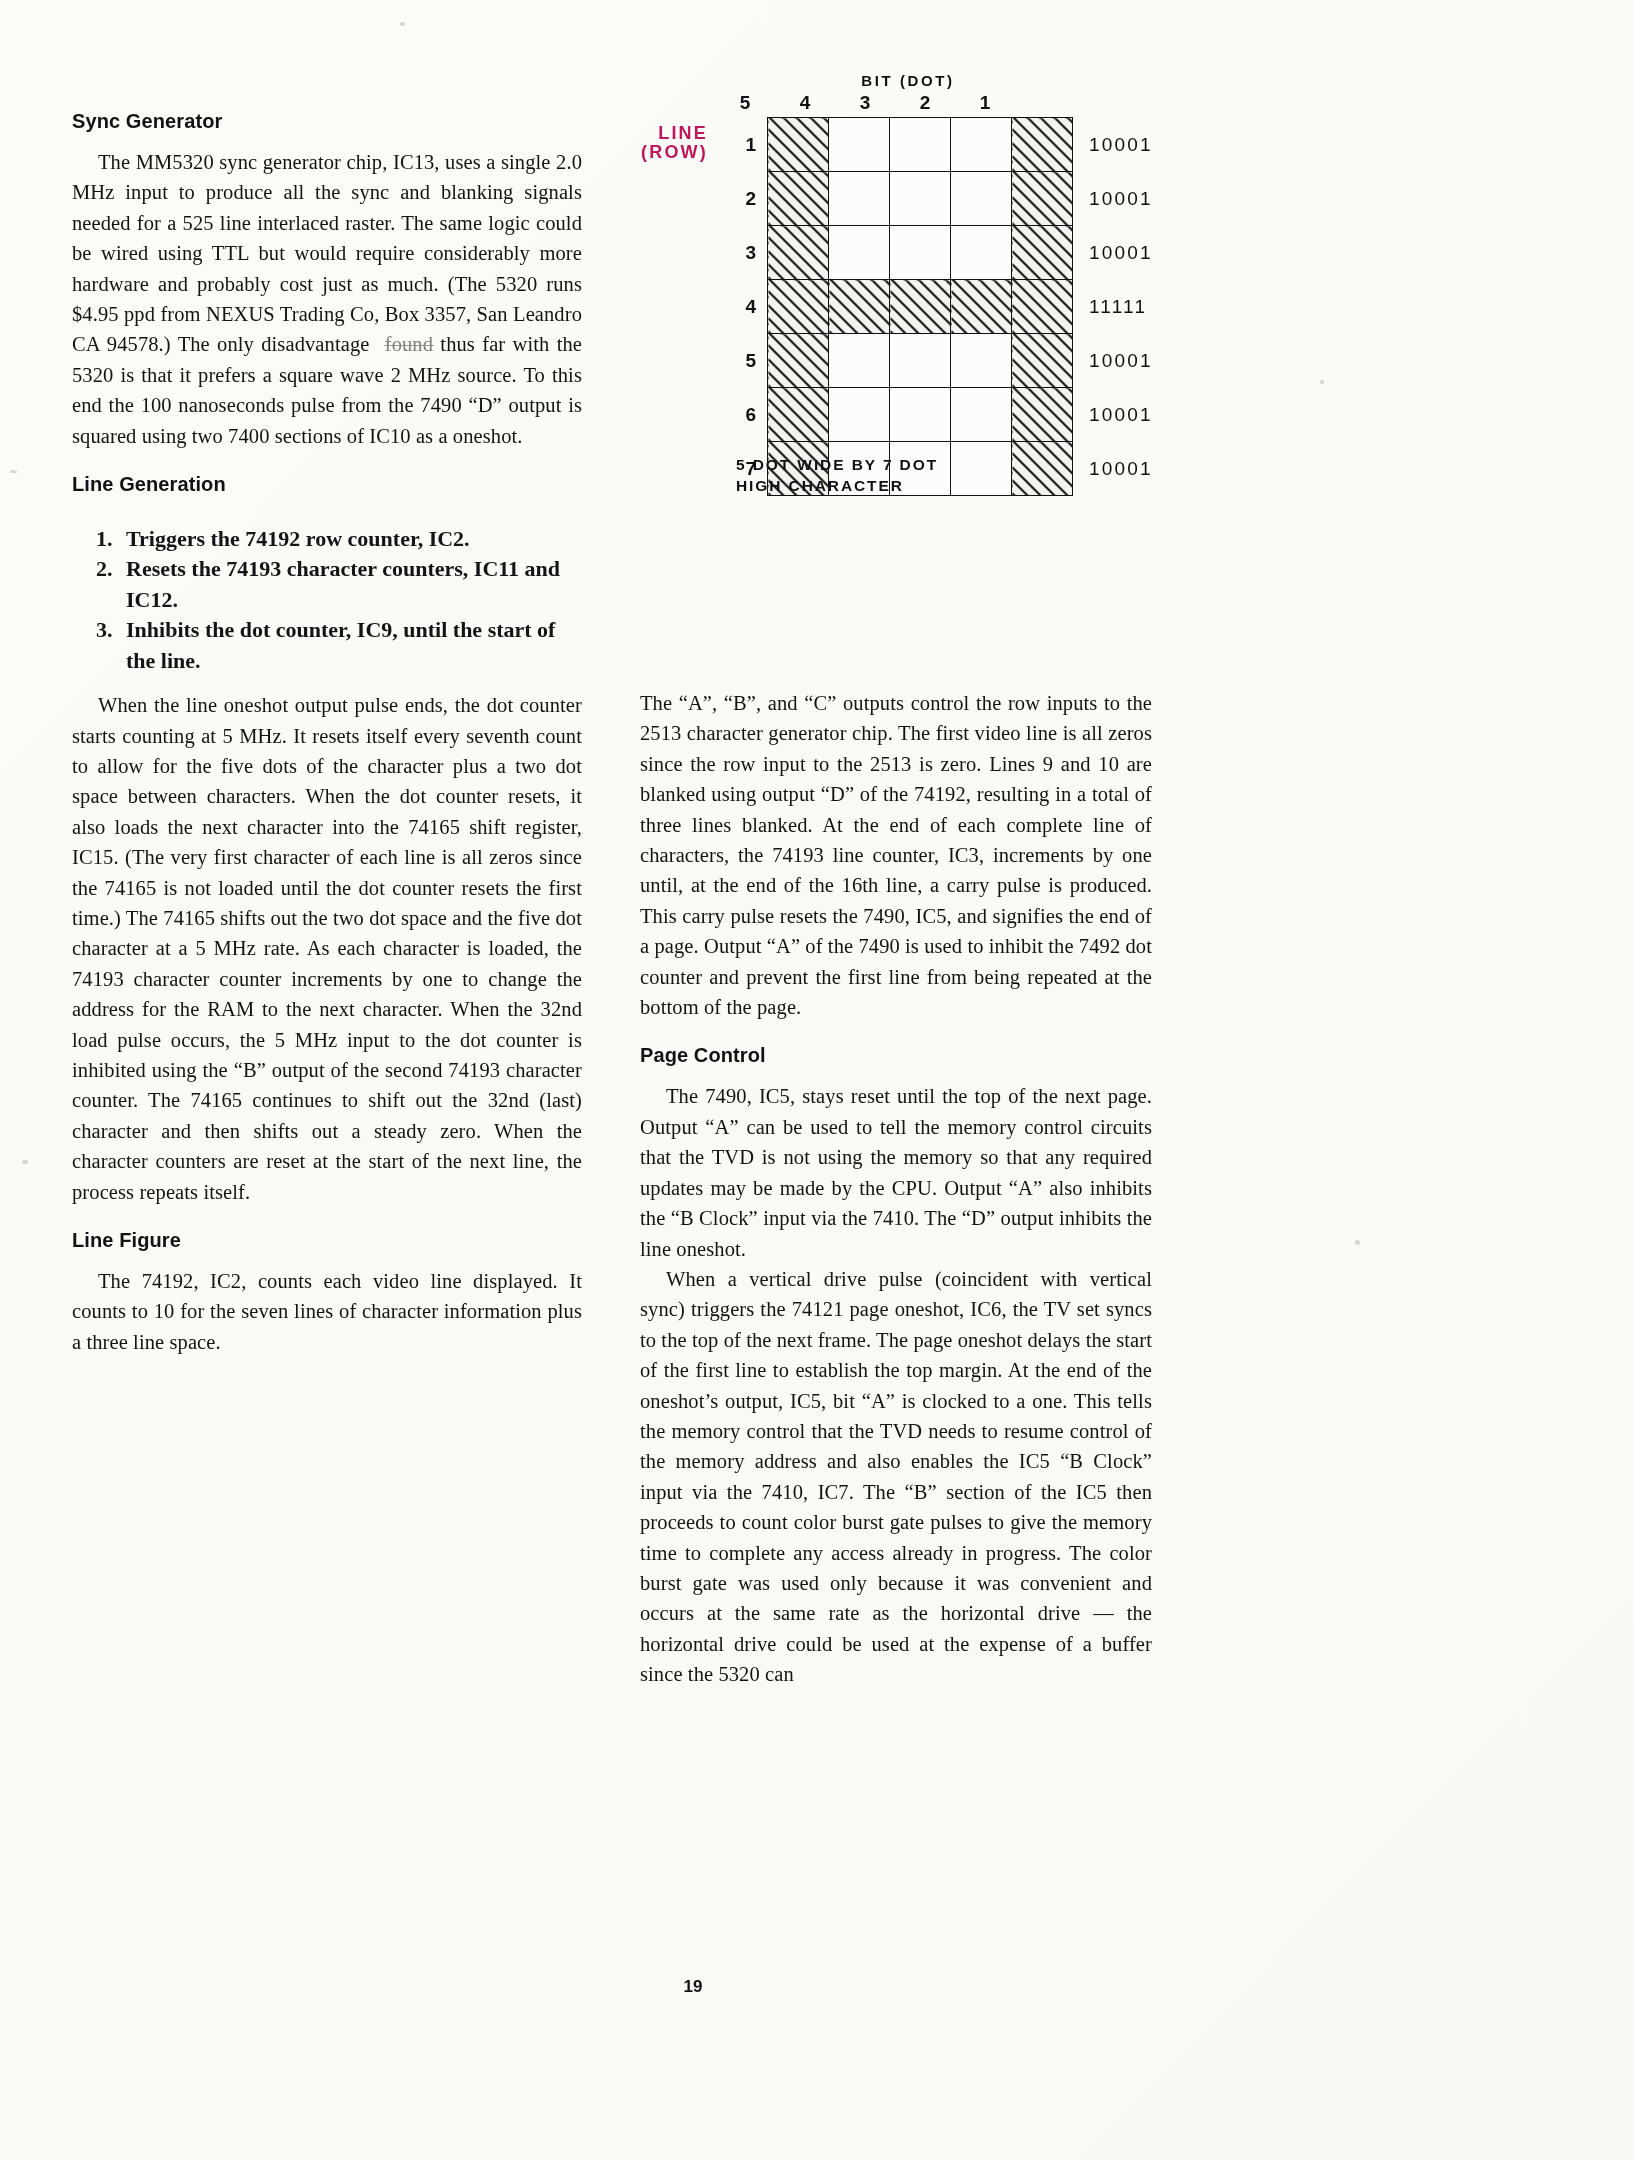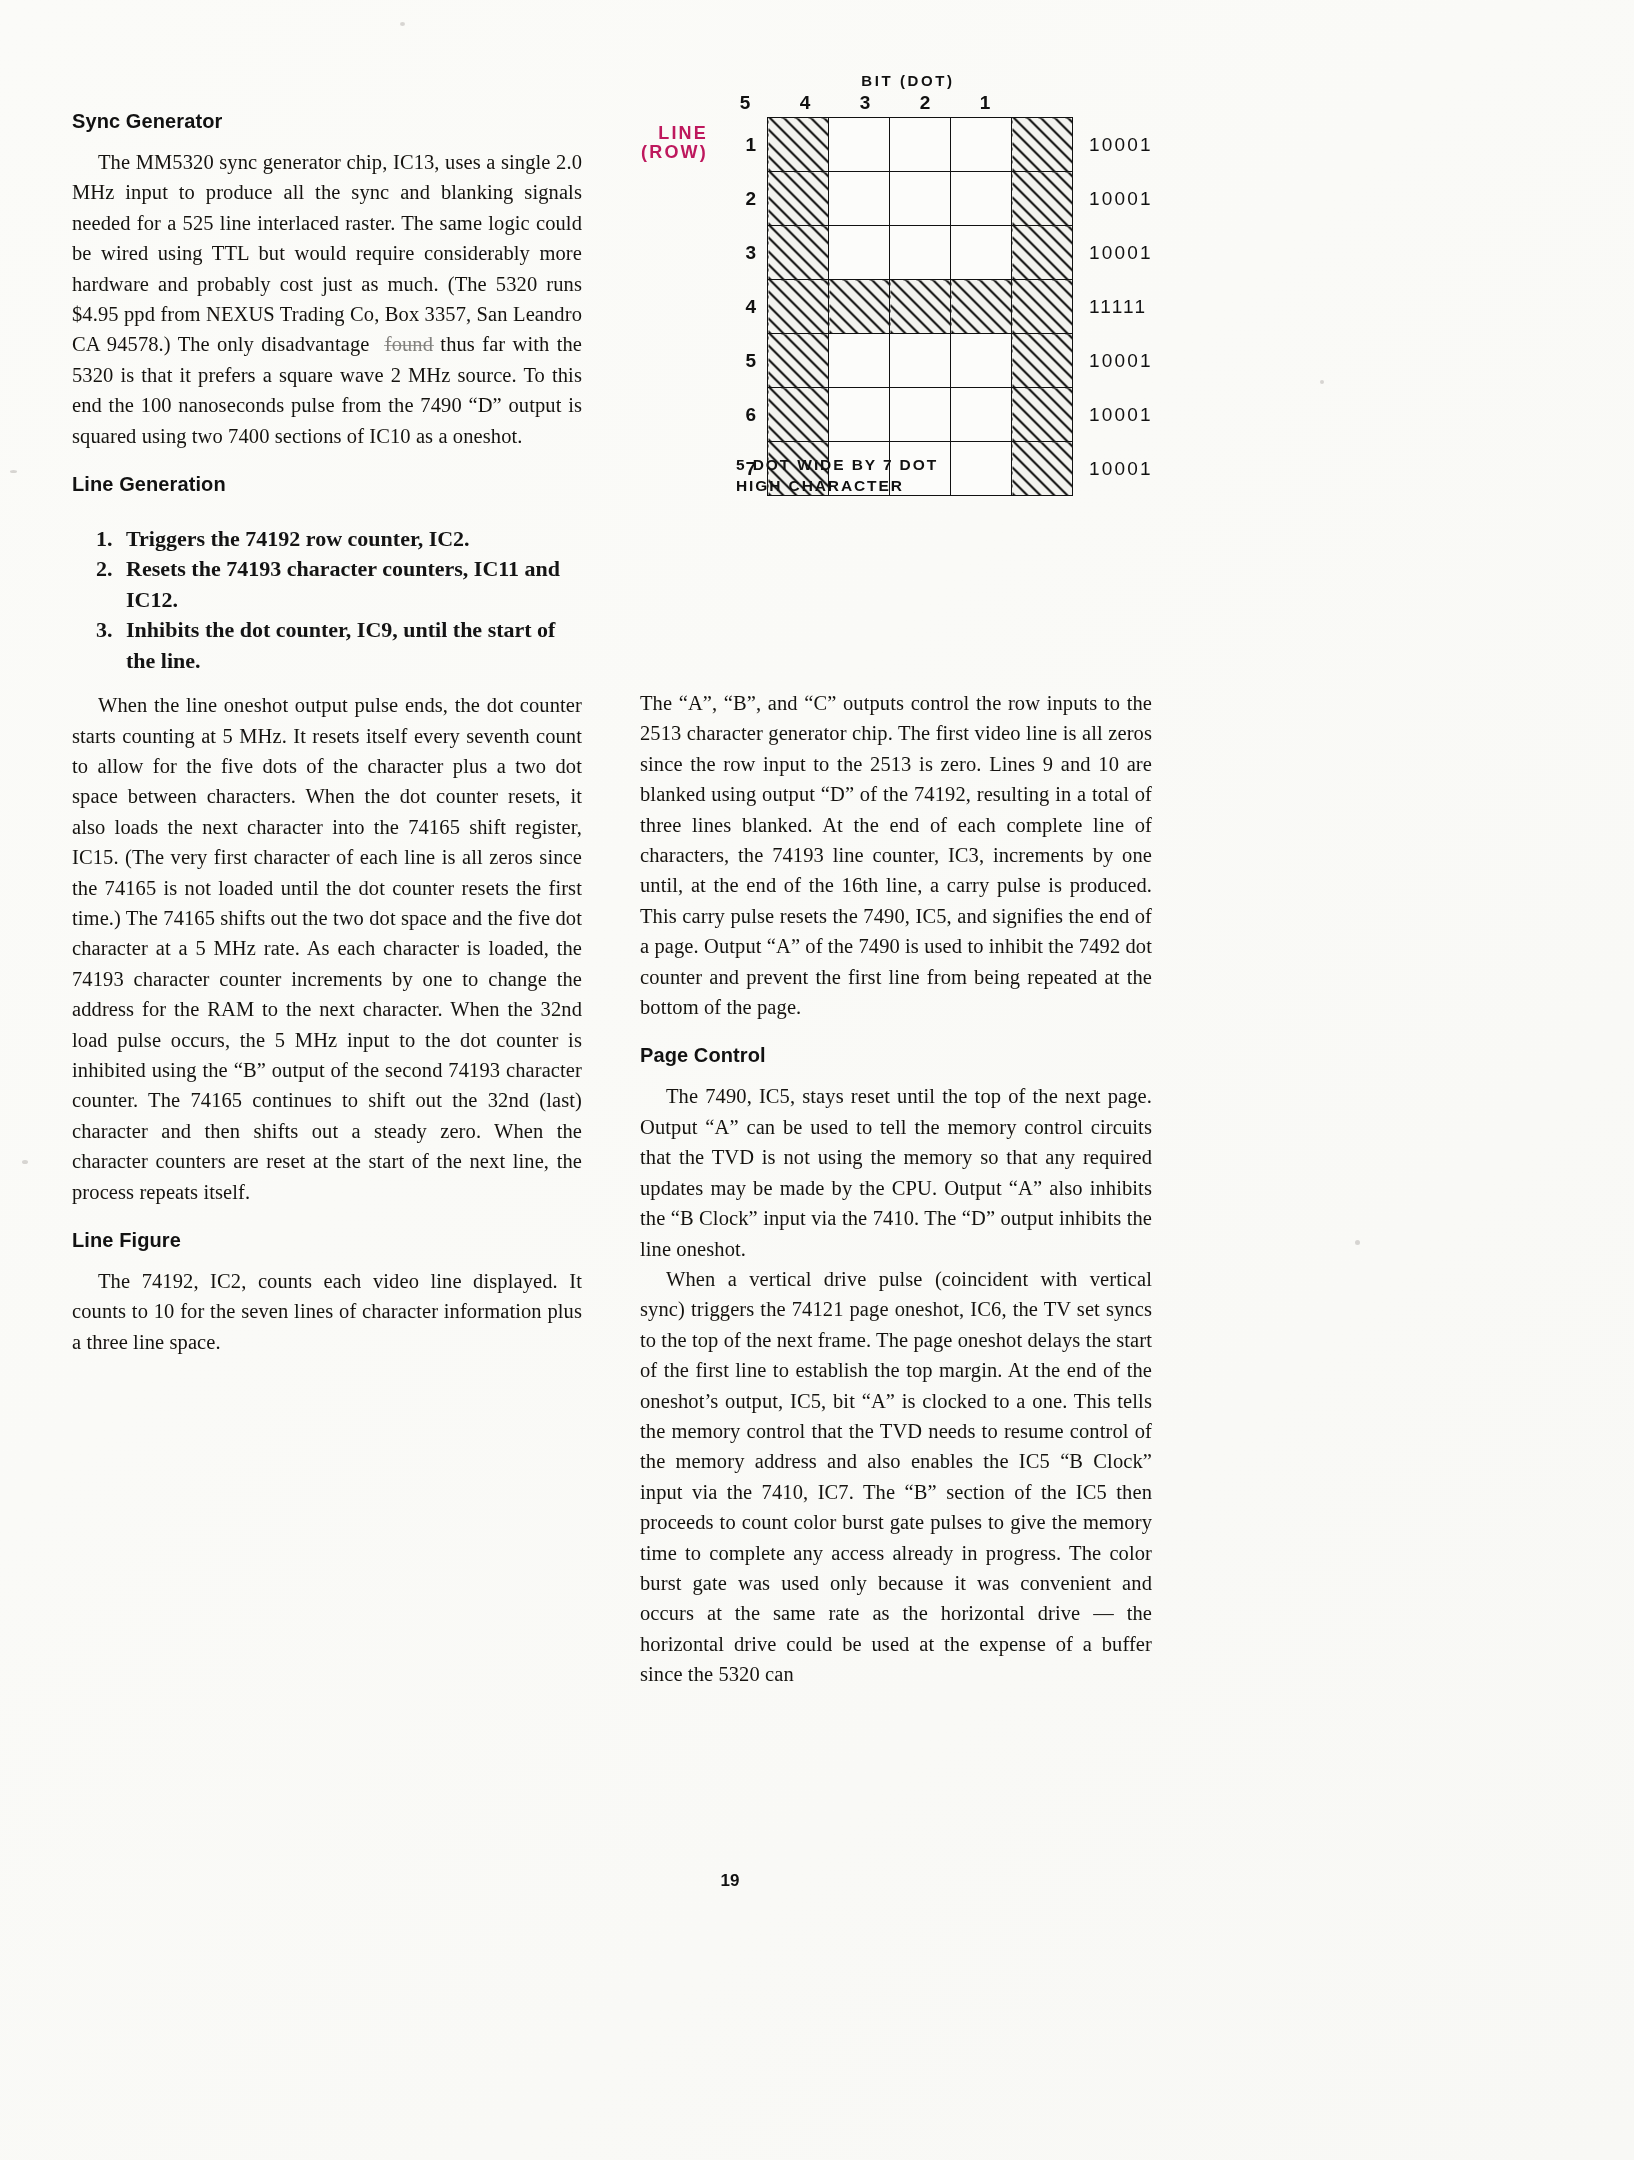--- a/index.html
+++ b/index.html
@@ -205,28 +205,27 @@
     font-style: italic;
     font-size: 20.5px;
     line-height: 30.4px;
     text-align: justify;
     color: #15130f;
   }
 
   #page-number {
     position: absolute;
     left: 0;
-    top: 1871px;
+    top: 1977px;
     width: 1386px;
     text-align: center;
     font-family: "Liberation Sans", sans-serif;
     font-size: 17px;
     font-weight: 700;
     color: #111;
-    padding-left: 37px;
   }
 
   
   .speck {
     position: absolute;
     background: #b9b7b2;
     border-radius: 50%;
     pointer-events: none;
     opacity: 0.55;
   }

